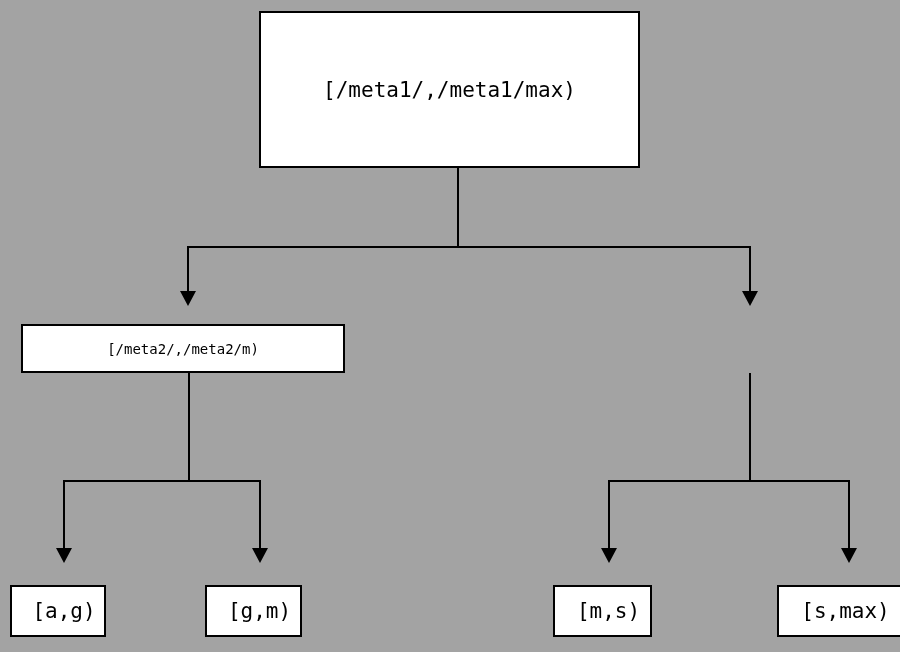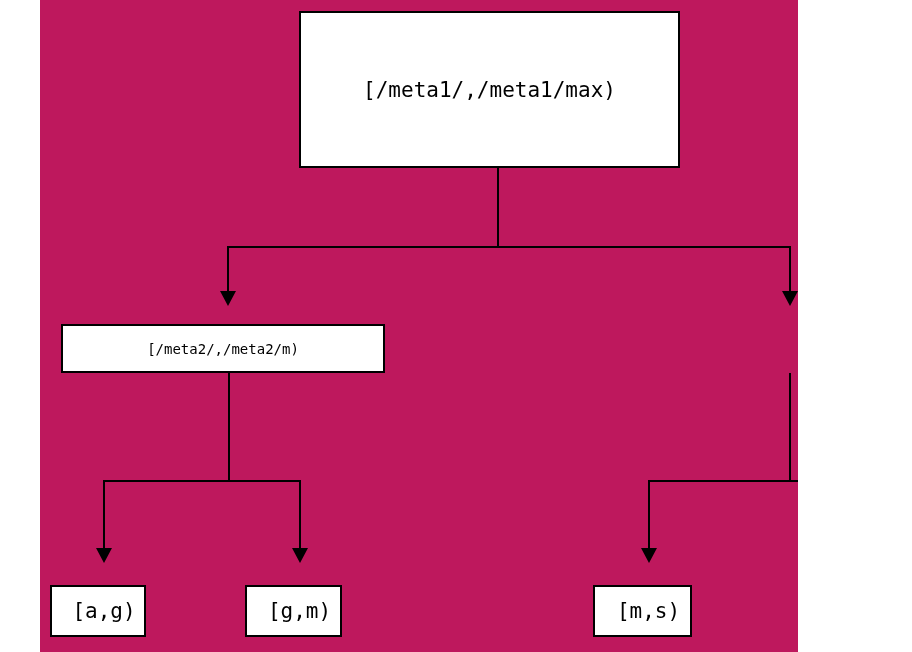--- a/index.html
+++ b/index.html
@@ -3,26 +3,25 @@
 <meta charset="utf-8">
 <title>Interval Tree Diagram</title>
 <style>
   html, body {
     margin: 0;
     padding: 0;
     background: #ffffff;
   }
   #canvas {
     position: relative;
-    width: 758px;
+    width: 900px;
     height: 652px;
-    background: #be185d;
+    background: #a3a3a3;
     overflow: hidden;
     font-family: "DejaVu Sans Mono", "Liberation Mono", monospace;
-    margin-left: 40px;
   }
   .node {
     position: absolute;
     box-sizing: border-box;
     border: 2px solid #000000;
     background: #ffffff;
     display: flex;
     align-items: center;
     justify-content: center;
     color: #000000;
@@ -113,14 +112,17 @@
   </div>
 
   <div class="node node-leaf" style="left:205px; top:585px; width:97px; height:52px;text-align:center;">
     <span>[g,m)</span>
   </div>
 
   <div class="node node-leaf" style="left:553px; top:585px; width:99px; height:52px;">
     <span>[m,s)</span>
   </div>
 
+  <div class="node node-leaf" style="left:777px; top:585px; width:125px; height:52px;">
+    <span>[s,max)</span>
+  </div>
 
 </div>
 
 </body></html>

